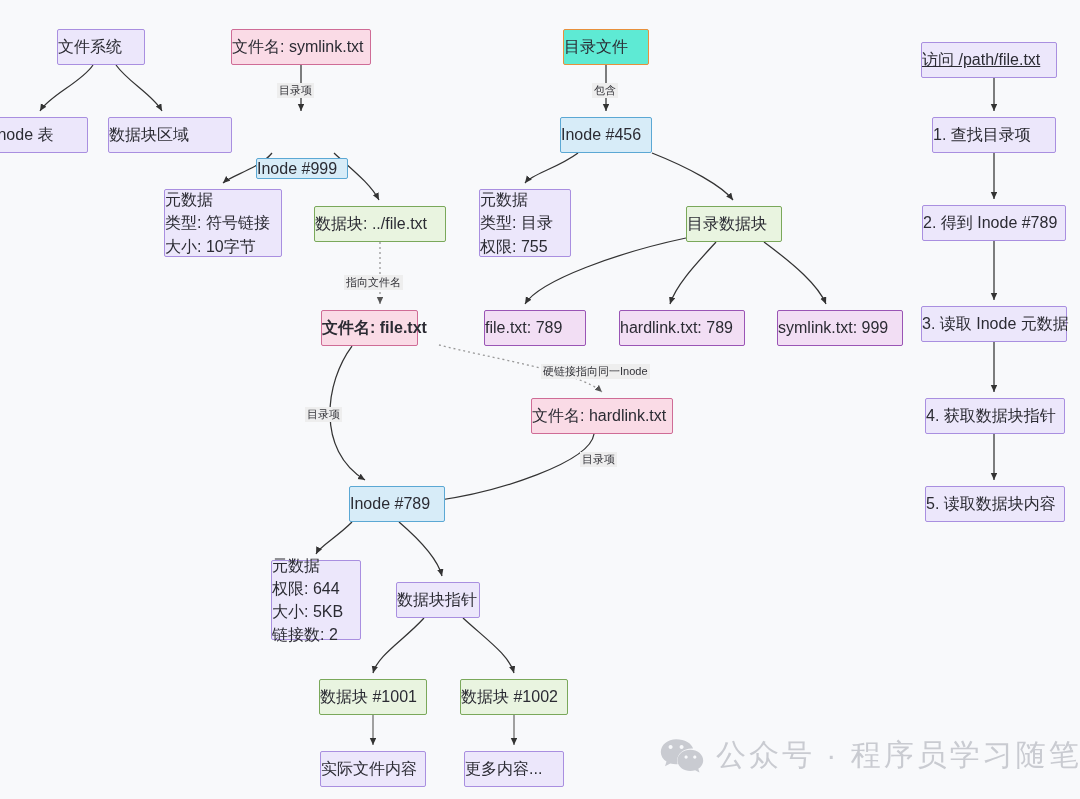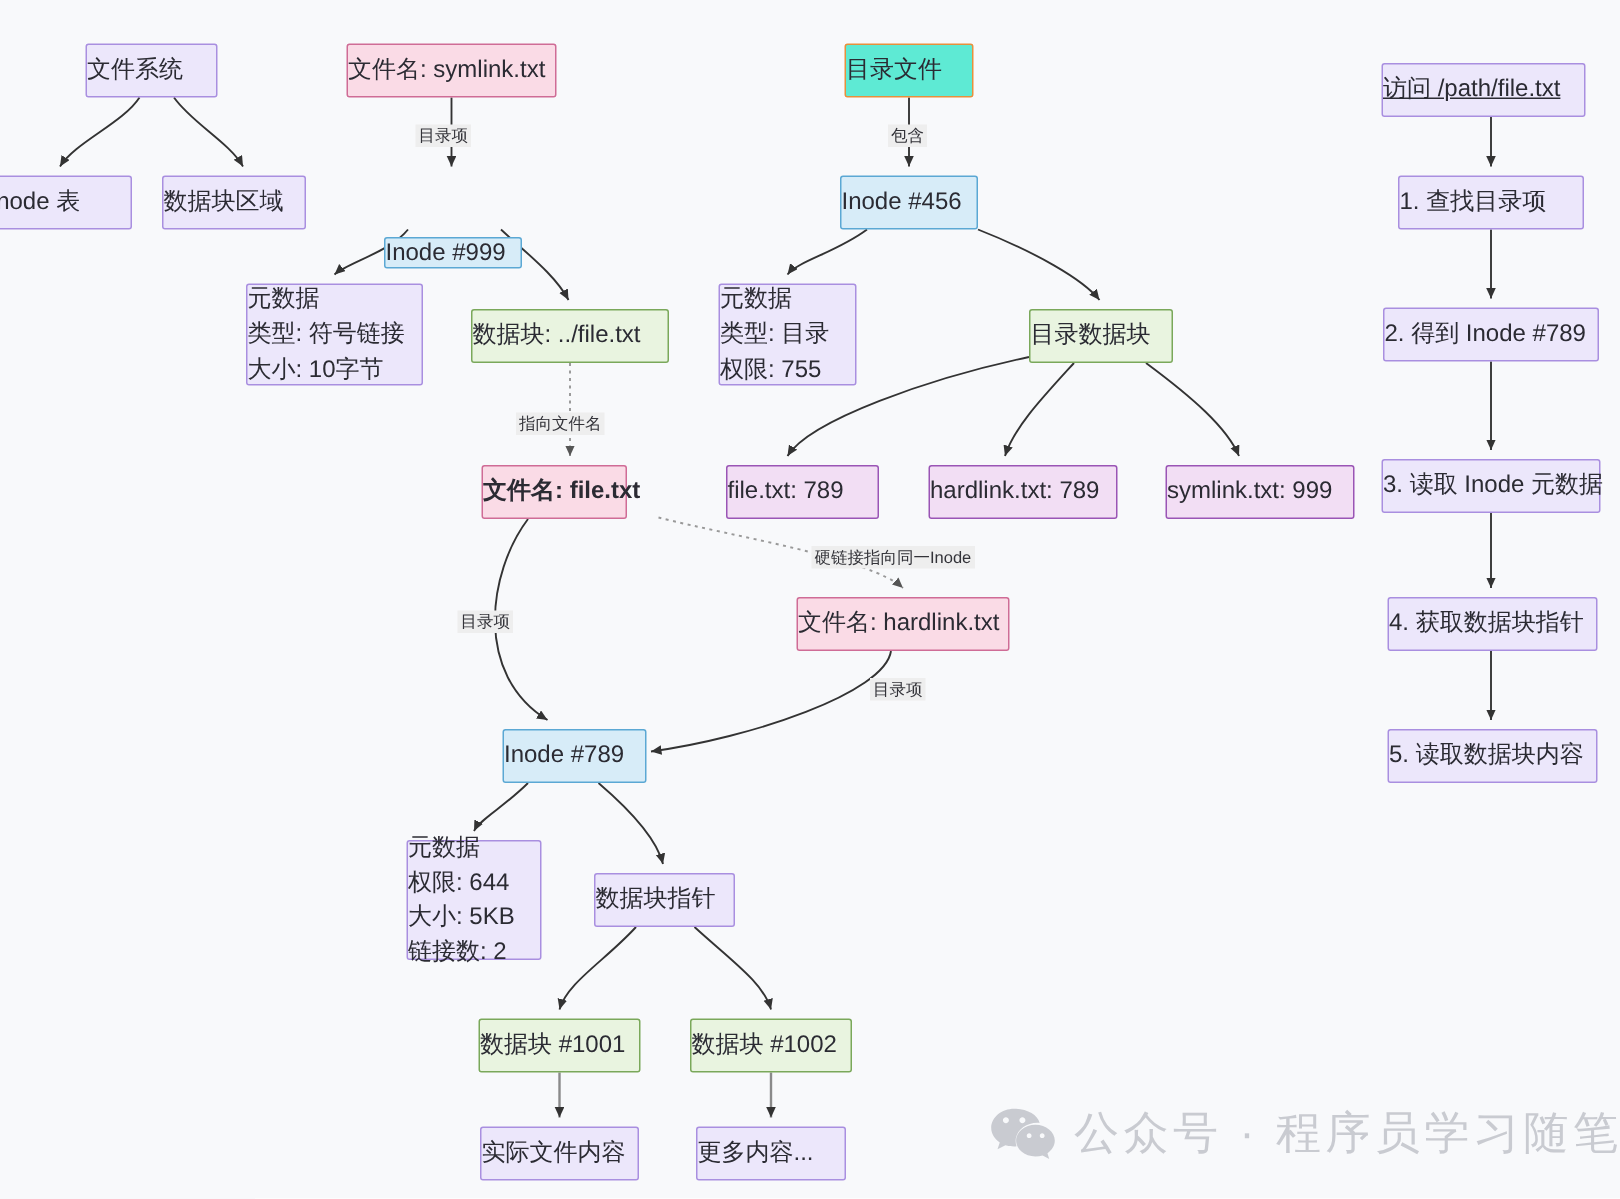--- a/index.html
+++ b/index.html
@@ -141,21 +141,21 @@
     </g>
   </svg>
 
   <div id="nodes-layer">
       <div class="node n-lav" style="left: 57px; top: 29px; width: 88px; height: 36px;">
         <span class="ln">文件系统</span>
       </div>
       <div class="node n-lav" style="left: -8px; top: 117px; width: 96px; height: 36px;">
         <span class="ln">Inode 表</span>
       </div>
-      <div class="node n-lav" style="left: 108px; top: 117px; width: 96px; height: 36px;">
+      <div class="node n-lav" style="left: 108px; top: 117px; width: 124px; height: 36px;">
         <span class="ln">数据块区域</span>
       </div>
       <div class="node n-pink" style="left: 231px; top: 29px; width: 140px; height: 36px;">
         <span class="ln">文件名: symlink.txt</span>
       </div>
       <div class="node n-blue" style="left: 256px; top: 117px; width: 92px; height: 21px; margin-top: 41px;">
         <span class="ln">Inode #999</span>
       </div>
       <div class="node n-lav" style="left: 164px; top: 189px; width: 118px; height: 68px;">
         <span class="ln">元数据</span>
@@ -187,30 +187,30 @@
       </div>
       <div class="node n-mag" style="left: 607px; top: 310px; width: 126px; height: 36px;">
         <span class="ln">hardlink.txt: 789</span>
       </div>
       <div class="node n-mag" style="left: 765px; top: 310px; width: 126px; height: 36px;">
         <span class="ln">symlink.txt: 999</span>
       </div>
       <div class="node n-pink" style="left: 531px; top: 398px; width: 142px; height: 36px;">
         <span class="ln">文件名: hardlink.txt</span>
       </div>
-      <div class="node n-blue" style="left: 335px; top: 486px; width: 96px; height: 36px;">
+      <div class="node n-blue" style="left: 349px; top: 486px; width: 96px; height: 36px;">
         <span class="ln">Inode #789</span>
       </div>
       <div class="node n-lav" style="left: 271px; top: 560px; width: 90px; height: 80px;">
         <span class="ln">元数据</span>
         <span class="ln">权限: 644</span>
         <span class="ln">大小: 5KB</span>
         <span class="ln">链接数: 2</span>
       </div>
-      <div class="node n-lav" style="left: 396px; top: 582px; width: 94px; height: 36px;">
+      <div class="node n-lav" style="left: 396px; top: 582px; width: 84px; height: 36px;">
         <span class="ln">数据块指针</span>
       </div>
       <div class="node n-green" style="left: 319px; top: 679px; width: 108px; height: 36px;">
         <span class="ln">数据块 #1001</span>
       </div>
       <div class="node n-green" style="left: 460px; top: 679px; width: 108px; height: 36px;">
         <span class="ln">数据块 #1002</span>
       </div>
       <div class="node n-lav" style="left: 320px; top: 751px; width: 106px; height: 36px;">
         <span class="ln">实际文件内容</span>

